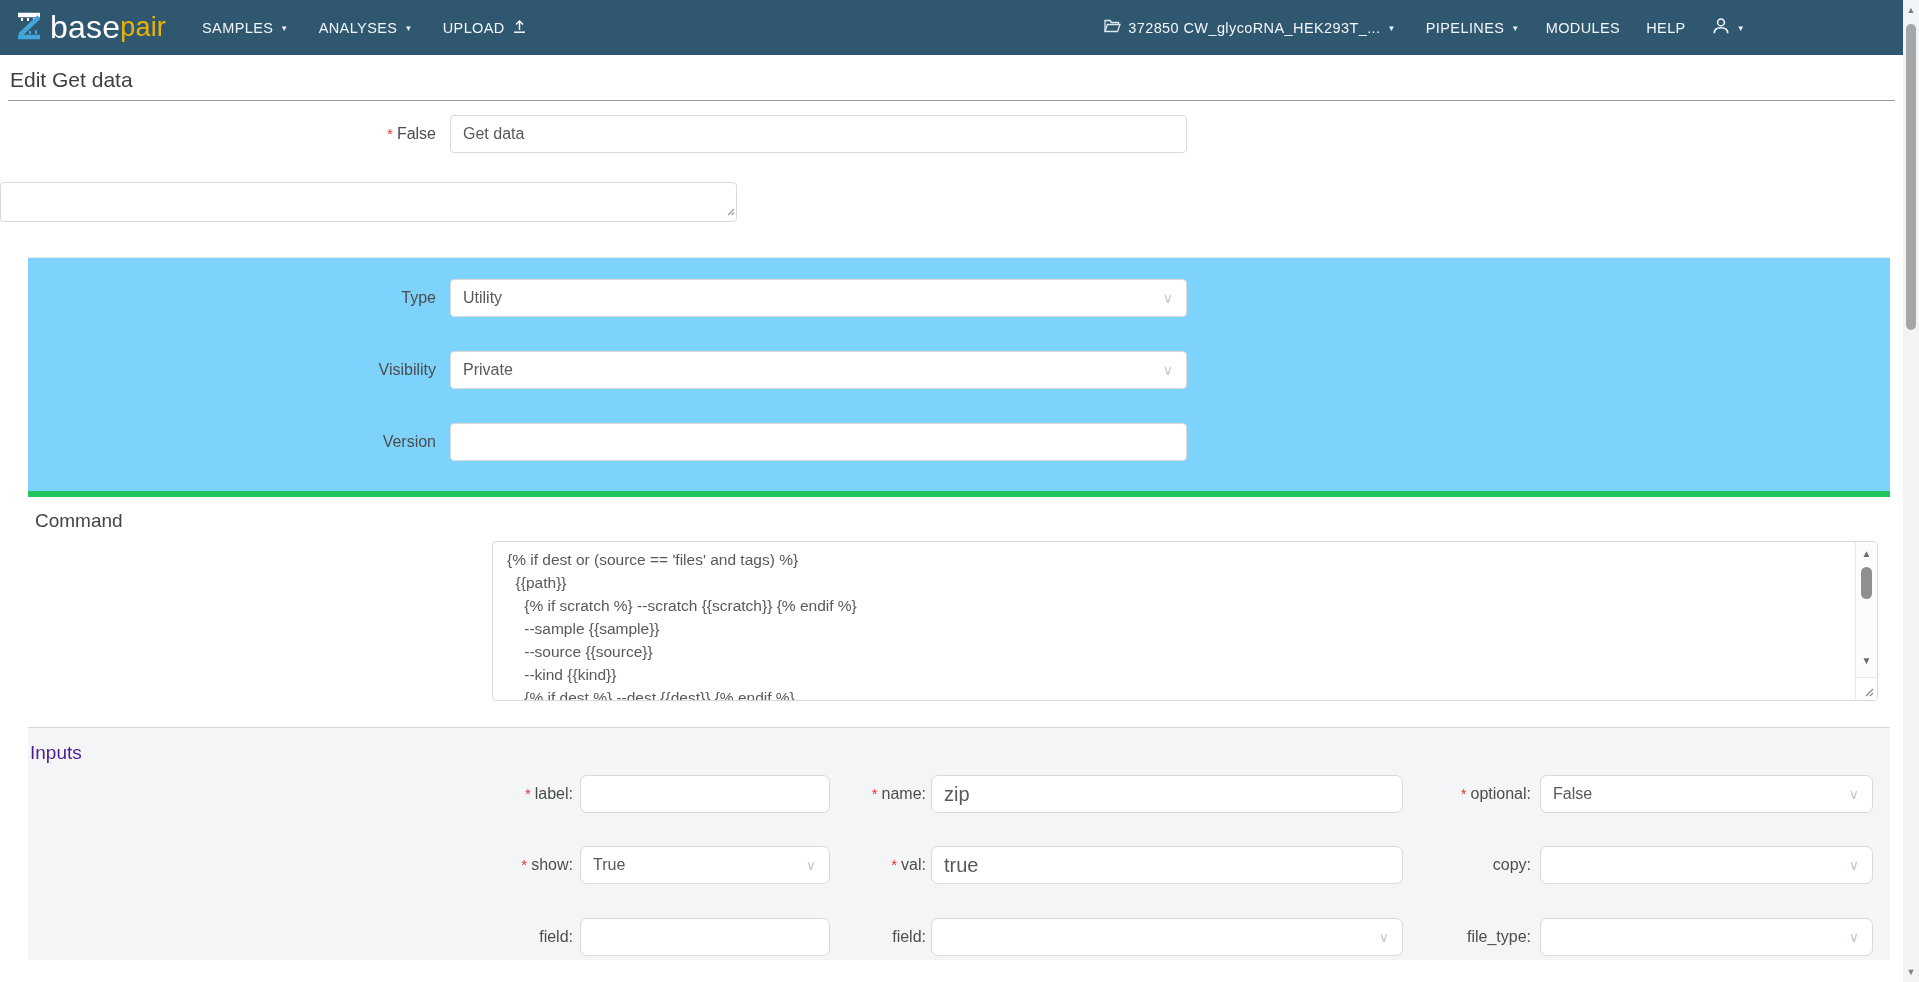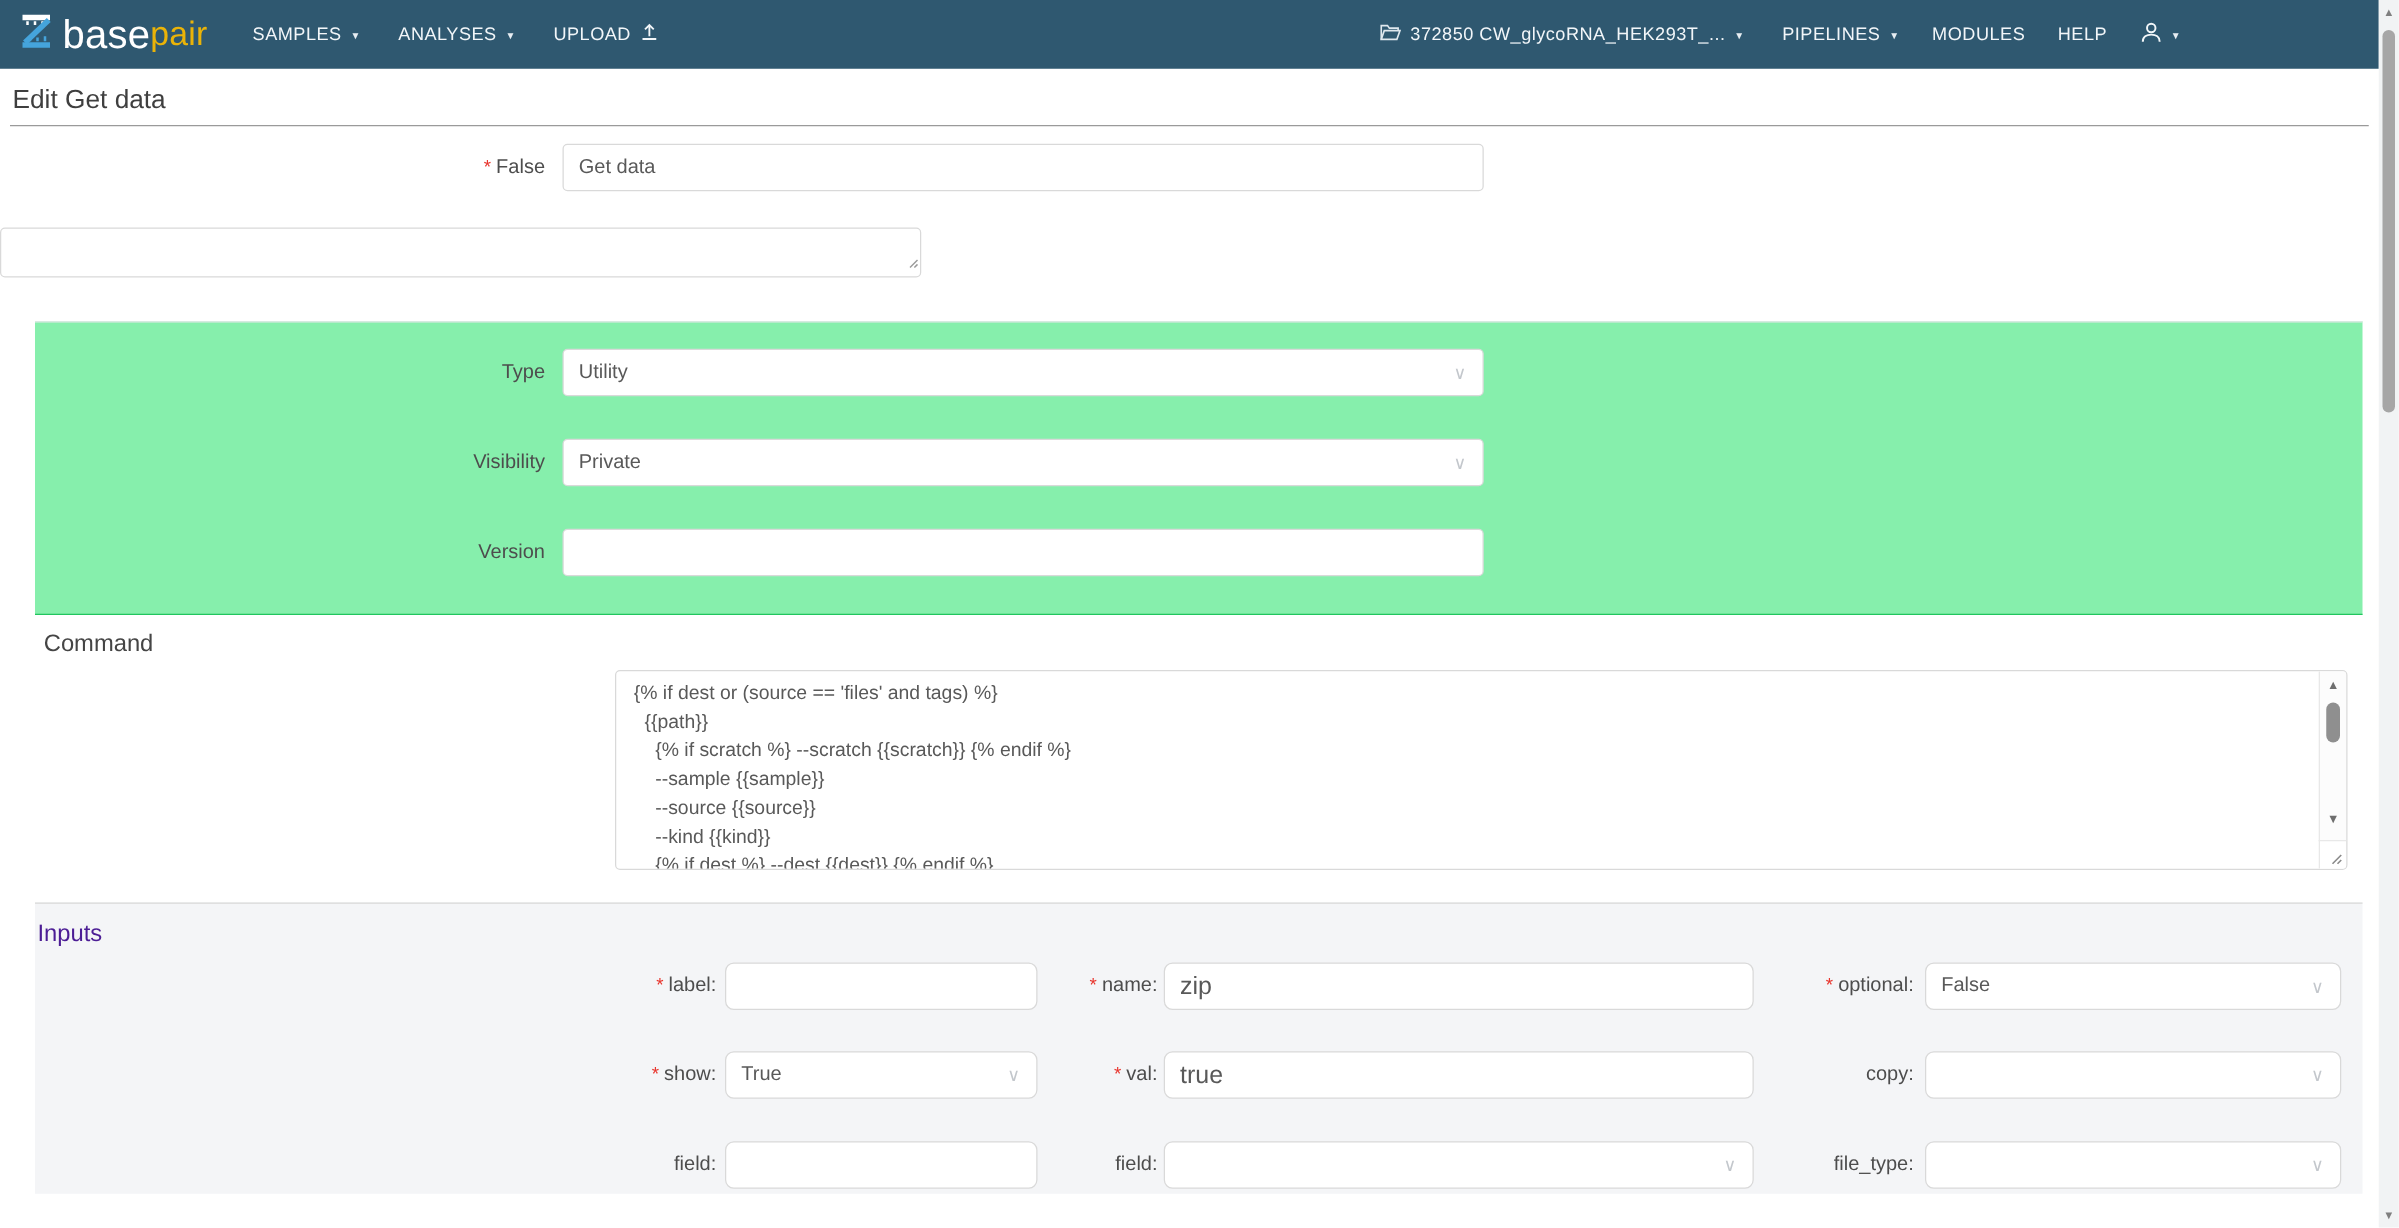--- a/index.html
+++ b/index.html
@@ -44,22 +44,22 @@
   .req{ color:#e8342c; margin-right:4px; font-size:15px; }
   .ctrl{ width:737px; height:38px; background:#fff; border:1px solid #d9d9d9; border-radius:4px; }
   input.ctrl{ padding:0 12px; font-size:16px; color:#595959; font-family:"Liberation Sans",sans-serif; outline:none; }
   .ta-wrap{ position:relative; width:737px; height:40px; }
   textarea.ctrl{ width:737px; height:40px; resize:none; outline:none; padding:6px 12px; font-size:16px; color:#595959; font-family:"Liberation Sans",sans-serif;}
   .grip{ position:absolute; right:2px; bottom:2px; }
   .row-name{ margin-top:14px; }
   .row-desc{ margin-top:29px; height:40px; }
   
   .gray-band{
-    margin:35px 0 0 28px; width:1862px; background:#86efac;
-    border-top:1px solid #e6e8ea; border-bottom:1px solid #22c55e;
+    margin:35px 0 0 28px; width:1862px; background:#7dd3fc;
+    border-top:1px solid #e6e8ea; border-bottom:6px solid #22c55e;
     padding:21px 0 30px 0;
   }
   .gray-band .flabel{ width:422px; }
   .gray-band .form-row + .form-row{ margin-top:34px; }
   .select{
     position:relative; display:flex; align-items:center; padding:0 34px 0 12px;
     font-size:16px; color:#595959; cursor:pointer;
   }
   .select .chev{
     position:absolute; right:13px; top:50%; transform:translateY(-50%);

